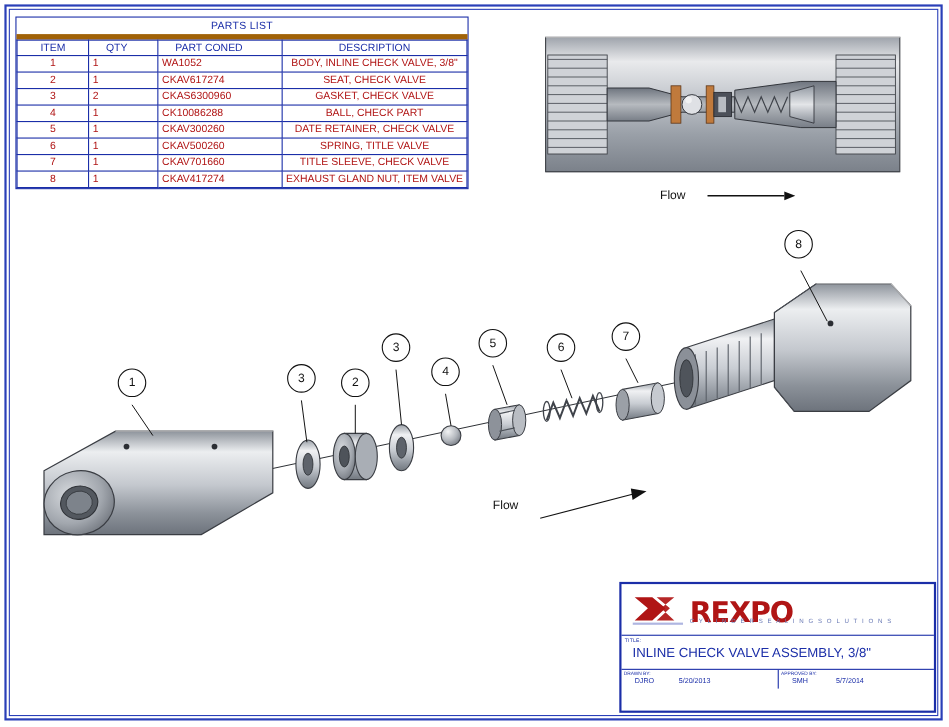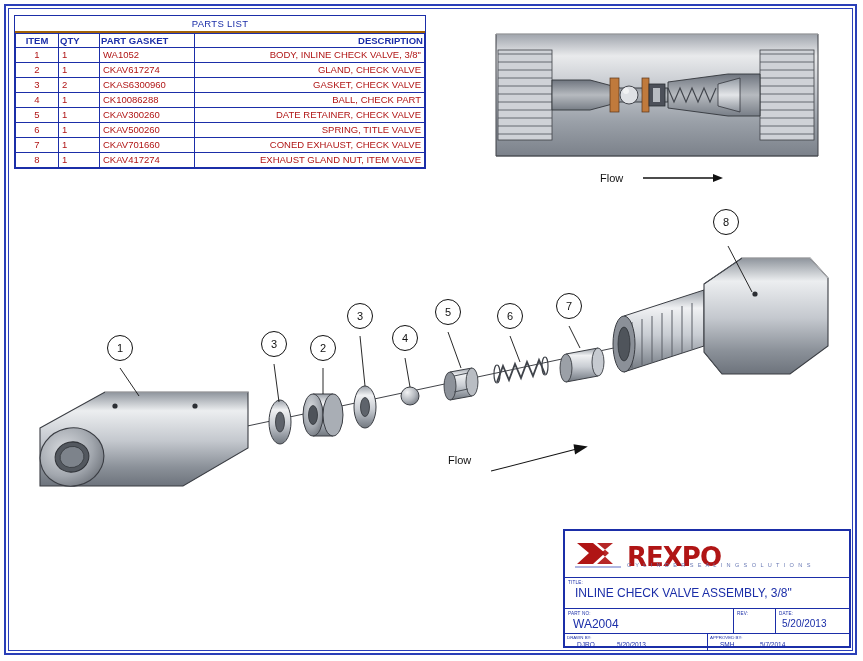--- a/index.html
+++ b/index.html
@@ -4,27 +4,27 @@
 <style>
   html,body{margin:0;padding:0;background:#ffffff;}
   body{width:863px;height:661px;font-family:"Liberation Sans",sans-serif;overflow:hidden;}
   #sheet{position:relative;width:863px;height:661px;background:#ffffff;}
   .border-outer{position:absolute;left:4px;top:4px;width:853px;height:651px;border:2px solid #2a3fb8;box-sizing:border-box;}
   .border-inner{position:absolute;left:8px;top:8px;width:845px;height:643px;border:1px solid #2a3fb8;box-sizing:border-box;}
 
   
   #parts-list{position:absolute;left:14px;top:15px;width:412px;border:1px solid #1b2ea8;box-sizing:border-box;background:#fff;}
   #parts-list table{border-collapse:collapse;width:100%;font-size:9.5px;color:#b01515;}
-  #parts-list caption{caption-side:top;font-size:9.5px;color:#1b2ea8;padding:2px 0 2px 0;border-bottom:2px solid #a16207;letter-spacing:.3px;}
-  #parts-list th{font-size:9.5px;color:#1b2ea8;font-weight:bold;border:1px solid #1b2ea8;padding:1px 1px;}
+  #parts-list caption{caption-side:top;font-size:9.5px;color:#1b2ea8;padding:2px 0 2px 0;border-bottom:5px solid #a16207;letter-spacing:.3px;}
+  #parts-list th{font-size:9.5px;color:#1b2ea8;font-weight:normal;border:1px solid #1b2ea8;padding:1px 15px;}
   #parts-list td{border:1px solid #1b2ea8;padding:1px 3px;line-height:12px;white-space:nowrap;}
   .c-item{width:36px;text-align:center;}
   .c-qty{width:34px;text-align:left;}
   .c-pn{width:88px;text-align:left;}
-  .c-desc{text-align:right;}
+  .c-desc{text-align:center;}
 
   
   #section-view{position:absolute;left:492px;top:28px;width:330px;height:134px;}
   #section-flow{position:absolute;left:600px;top:172px;width:130px;height:18px;}
   .flow-label{font-size:11px;color:#111;font-style:normal;}
   .flow-wrap{display:flex;align-items:center;gap:20px;}
   .flow-arrow{display:block;}
 
   
   #exploded{position:absolute;left:10px;top:196px;width:830px;height:330px;}
@@ -62,36 +62,36 @@
   <div class="border-outer"></div>
   <div class="border-inner"></div>
 
   <div id="parts-list">
     <table>
       <caption>PARTS LIST</caption>
       <thead>
         <tr>
           <th class="c-item">ITEM</th>
           <th class="c-qty">QTY</th>
-          <th class="c-pn">PART GASKET</th>
+          <th class="c-pn">PART CONED</th>
           <th class="c-desc">DESCRIPTION</th>
         </tr>
       </thead>
       <tbody>
         <tr>
           <td class="c-item">1</td>
           <td class="c-qty">1</td>
           <td class="c-pn">WA1052</td>
           <td class="c-desc">BODY, INLINE CHECK VALVE, 3/8"</td>
         </tr>
         <tr>
           <td class="c-item">2</td>
           <td class="c-qty">1</td>
           <td class="c-pn">CKAV617274</td>
-          <td class="c-desc">GLAND, CHECK VALVE</td>
+          <td class="c-desc">SEAT, CHECK VALVE</td>
         </tr>
         <tr>
           <td class="c-item">3</td>
           <td class="c-qty">2</td>
           <td class="c-pn">CKAS6300960</td>
           <td class="c-desc">GASKET, CHECK VALVE</td>
         </tr>
         <tr>
           <td class="c-item">4</td>
           <td class="c-qty">1</td>
@@ -107,21 +107,21 @@
         <tr>
           <td class="c-item">6</td>
           <td class="c-qty">1</td>
           <td class="c-pn">CKAV500260</td>
           <td class="c-desc">SPRING, TITLE VALVE</td>
         </tr>
         <tr>
           <td class="c-item">7</td>
           <td class="c-qty">1</td>
           <td class="c-pn">CKAV701660</td>
-          <td class="c-desc">CONED EXHAUST, CHECK VALVE</td>
+          <td class="c-desc">TITLE SLEEVE, CHECK VALVE</td>
         </tr>
         <tr>
           <td class="c-item">8</td>
           <td class="c-qty">1</td>
           <td class="c-pn">CKAV417274</td>
           <td class="c-desc">EXHAUST GLAND NUT, ITEM VALVE</td>
         </tr>
       </tbody>
     </table>
   </div>
@@ -338,34 +338,20 @@
       </svg>
       <div class="logo-text">REXPO</div>
       <div class="logo-sub">C Y L I N D E R   S E A L I N G   S O L U T I O N S</div>
     </div>
 
     <div id="tb-title-row">
       <span class="tb-lbl">TITLE:</span>
       <span class="tb-title-val">INLINE CHECK VALVE ASSEMBLY, 3/8"</span>
     </div>
 
-    <div id="tb-num-row">
-      <div class="cell" style="width:168px;">
-        <span class="tb-lbl">PART NO:</span>
-        <span class="num-val">WA2004</span>
-      </div>
-      <div class="cell" style="width:42px;">
-        <span class="tb-lbl">REV:</span>
-        <span class="rev-val"></span>
-      </div>
-      <div class="cell" style="width:74px;">
-        <span class="tb-lbl">DATE:</span>
-        <span class="date-val">5/20/2013</span>
-      </div>
-    </div>
 
     <div id="tb-sign-row">
       <div class="cell" style="width:142px;">
         <span class="sign-lbl">DRAWN BY:</span>
         <span class="sign-val">DJRO</span>
         <span class="sign-date">5/20/2013</span>
       </div>
       <div class="cell" style="width:142px;">
         <span class="sign-lbl">APPROVED BY:</span>
         <span class="sign-val">SMH</span>

